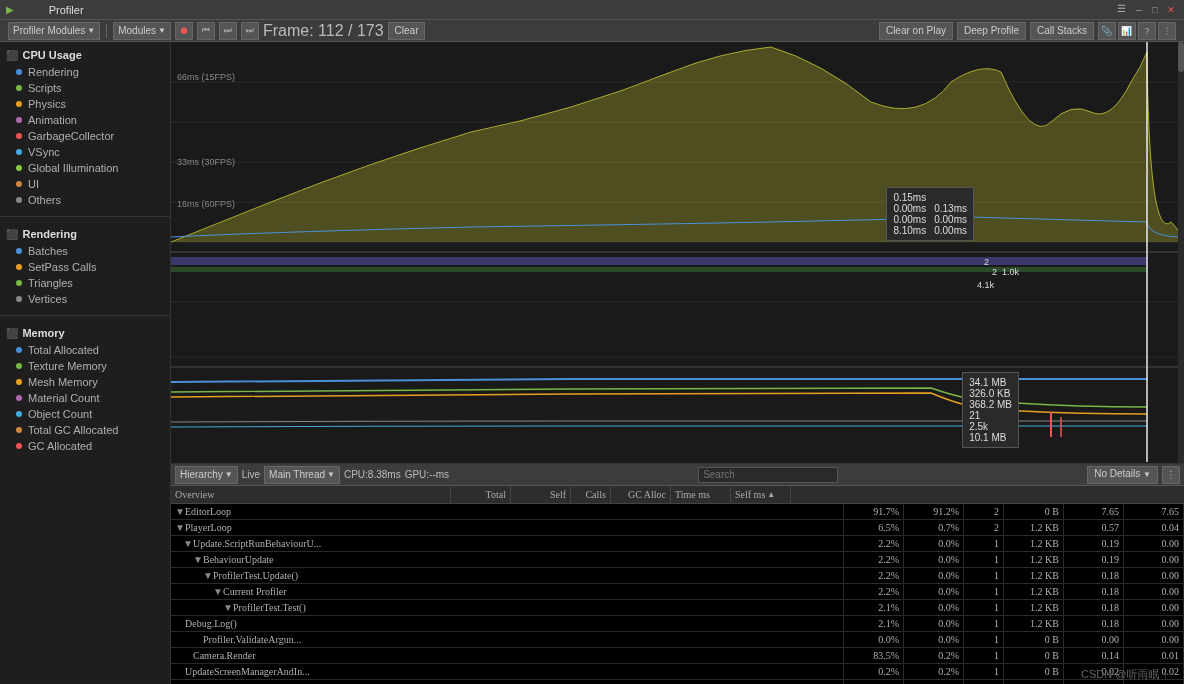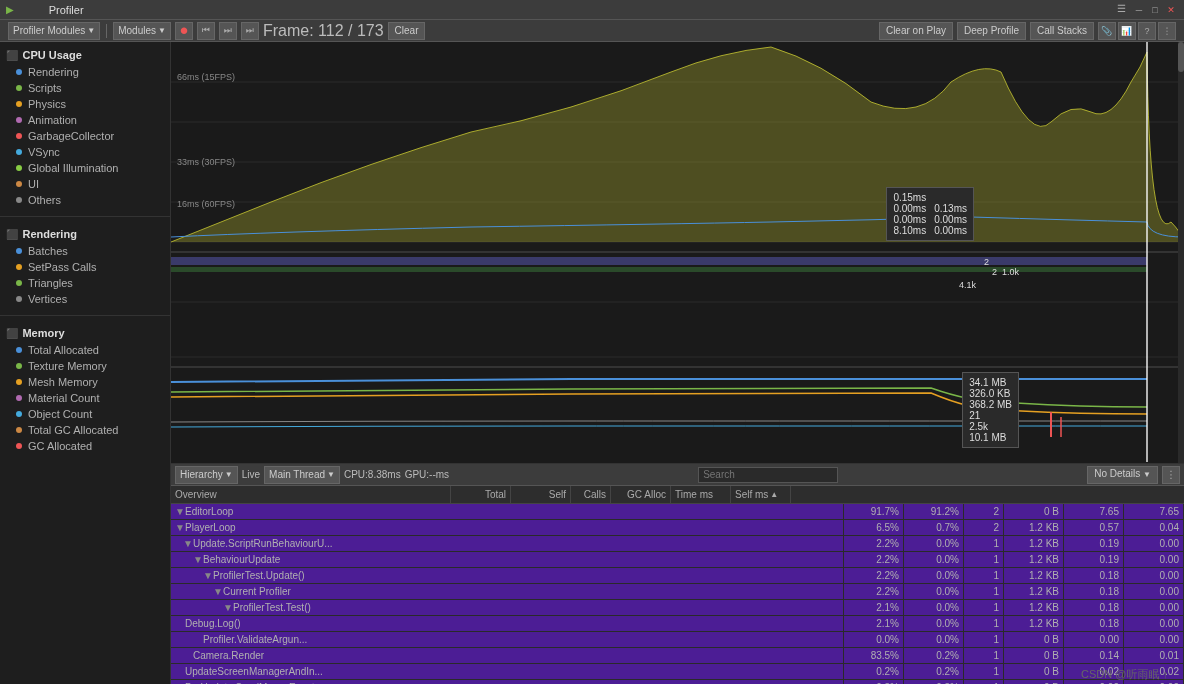--- a/index.html
+++ b/index.html
@@ -36,21 +36,21 @@
 
     
     .content { flex: 1; display: flex; flex-direction: column; overflow: hidden; }
 
     
     .chart-area { flex: 1; background: #1a1a1a; position: relative; overflow: hidden; border-bottom: 1px solid #333; }
 
     
     .bottom-panel { height: 220px; display: flex; flex-direction: column; }
     .bottom-toolbar { background: #3c3c3c; height: 22px; display: flex; align-items: center; padding: 0 4px; border-bottom: 1px solid #555; gap: 4px; }
-    .bottom-table { flex: 1; overflow-y: auto; background: #4c1d95; }
+    .bottom-table { flex: 1; overflow-y: auto; background: #000000; font-family: Liberation Serif, serif; }
 
     
     .table-header { display: flex; background: #2d2d2d; border-bottom: 1px solid #444; position: sticky; top: 0; z-index: 1; }
     .table-header-cell { padding: 3px 4px; color: #aaa; font-size: 10px; border-right: 1px solid #444; flex-shrink: 0; }
     .table-row { display: flex; border-bottom: 1px solid #2a2a2a; }
     .table-cell { padding: 2px 4px; font-size: 10px; color: #b0b0b0; border-right: 1px solid #2a2a2a; flex-shrink: 0; white-space: nowrap; overflow: hidden; text-overflow: ellipsis; }
     .table-cell.name { flex: 1; }
     .table-cell.num { text-align: right; }
     .tree-indent-1 { padding-left: 12px; }
     .tree-indent-2 { padding-left: 22px; }
@@ -293,21 +293,21 @@
             <span>0.00ms</span>
           </div>
         <div style="display:flex; gap:8px;">
             <span>8.10ms</span>
             <span>0.00ms</span>
           </div>
       </div>
 
       <div style="position:absolute; right: 195px; top: 215px; color:#ddd; font-size:9px; z-index:10;">2</div>
       <div style="position:absolute; right: 165px; top: 225px; color:#ddd; font-size:9px; z-index:10;">2&nbsp;&nbsp;1.0k</div>
-      <div style="position:absolute; right: 208px; top: 238px; color:#ddd; font-size:9px; z-index:10;">4.1k</div>
+      <div style="position:absolute; right: 190px; top: 238px; color:#ddd; font-size:9px; z-index:10;">4.1k</div>
 
       <div class="tooltip" style="right: 165px; top: 330px; z-index:10;">
         <div>34.1 MB</div>
         <div>326.0 KB</div>
         <div>368.2 MB</div>
         <div>21</div>
         <div>2.5k</div>
         <div>10.1 MB</div>
       </div>
 

